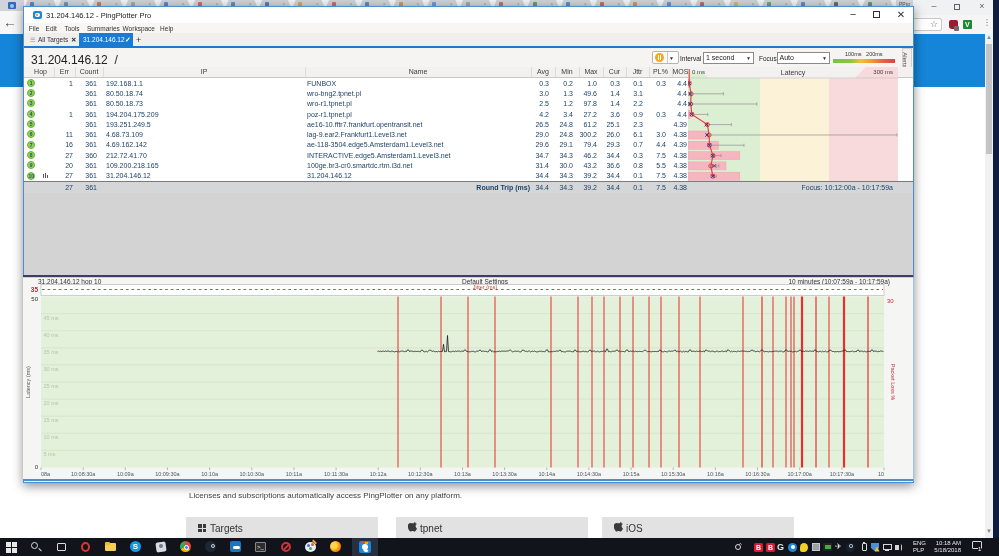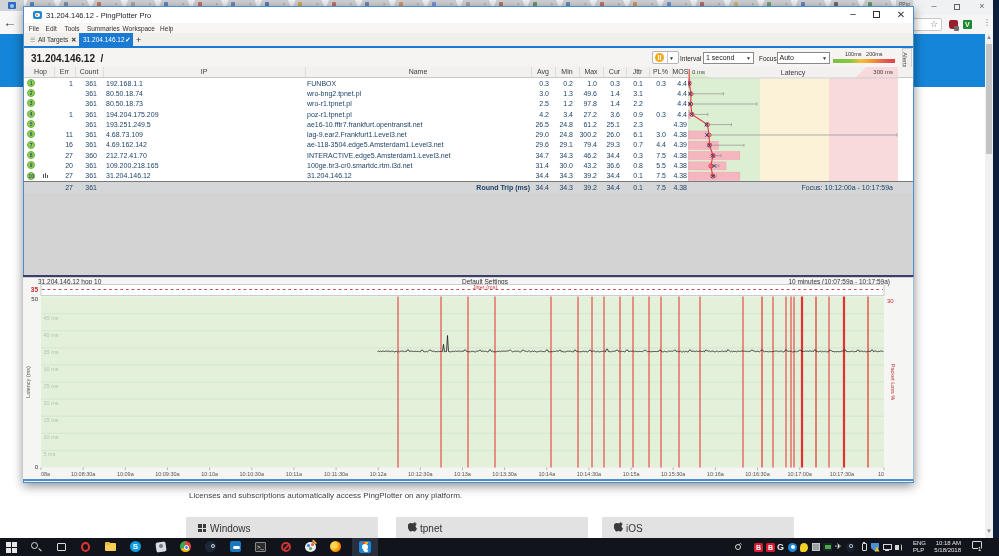--- a/index.html
+++ b/index.html
@@ -107,21 +107,21 @@
 <div class="abs" style="left:0;top:34px;width:993px;height:53px;background:#1485d8"></div>
 <div class="abs" style="left:0;top:87px;width:993px;height:451px;background:#ffffff"></div>
 <div class="t" style="left:189px;top:491px;font-size:8px;color:#444">Licenses and subscriptions automatically access PingPlotter on any platform.</div>
 <div class="abs" style="left:186px;top:517px;width:192px;height:21px;background:#e2e2e2"></div>
 <div class="abs" style="left:198px;top:524px;width:8px;height:8px;display:grid;grid-template-columns:3.8px 3.8px;grid-template-rows:3.8px 3.8px;gap:0.8px">
     <span style="background:#3a3a3a"></span>
     <span style="background:#3a3a3a"></span>
     <span style="background:#3a3a3a"></span>
     <span style="background:#3a3a3a"></span>
   </div>
-<div class="t" style="left:210px;top:523px;font-size:10px;color:#333">Windows</div>
+<div class="t" style="left:210px;top:523px;font-size:10px;color:#333">Targets</div>
 <div class="abs" style="left:396px;top:517px;width:192px;height:21px;background:#e2e2e2"></div>
 <svg class="abs" style="left:408px;top:522px" width="9" height="11" viewBox="0 0 9 11">
     <path d="M6.4 0c.1.7-.2 1.4-.6 1.9-.4.5-1.1.9-1.7.9C4 2.1 4.3 1.4 4.7 1 5.1.5 5.9.1 6.4 0zM8.5 8.1c-.3.8-.5 1.1-.9 1.8-.6.9-1.4 2-2.4 2-.9 0-1.1-.6-2.3-.6-1.2 0-1.5.6-2.4.6C-.4 11.9-1 10.9-1.6 10-3.2 7.5-3.4 4.5-2.4 2.9-1.7 1.8-.6 1.1.5 1.1c1.1 0 1.7.6 2.6.6.9 0 1.4-.6 2.6-.6.9 0 1.9.5 2.6 1.4-2.3 1.2-1.9 4.4.2 5.6z" transform="translate(2.2,0) scale(0.8)" fill="#3a3a3a"></path>
   </svg>
 <div class="t" style="left:420px;top:523px;font-size:10px;color:#333">tpnet</div>
 <div class="abs" style="left:602px;top:517px;width:192px;height:21px;background:#e2e2e2"></div>
 <svg class="abs" style="left:614px;top:522px" width="9" height="11" viewBox="0 0 9 11">
     <path d="M6.4 0c.1.7-.2 1.4-.6 1.9-.4.5-1.1.9-1.7.9C4 2.1 4.3 1.4 4.7 1 5.1.5 5.9.1 6.4 0zM8.5 8.1c-.3.8-.5 1.1-.9 1.8-.6.9-1.4 2-2.4 2-.9 0-1.1-.6-2.3-.6-1.2 0-1.5.6-2.4.6C-.4 11.9-1 10.9-1.6 10-3.2 7.5-3.4 4.5-2.4 2.9-1.7 1.8-.6 1.1.5 1.1c1.1 0 1.7.6 2.6.6.9 0 1.4-.6 2.6-.6.9 0 1.9.5 2.6 1.4-2.3 1.2-1.9 4.4.2 5.6z" transform="translate(2.2,0) scale(0.8)" fill="#3a3a3a"></path>
   </svg>
 <div class="t" style="left:626px;top:523px;font-size:10px;color:#333">iOS</div>
@@ -149,21 +149,21 @@
 <div class="abs" style="left:24px;top:33px;width:888.5px;height:13px;background:#f0efec"></div>
 <div class="t" style="left:30px;top:36px;font-size:6px;color:#888">☰</div>
 <div class="t" style="left:38px;top:36px;font-size:6.5px;color:#333">All Targets</div>
 <div class="t" style="left:71px;top:36px;font-size:6.5px;color:#333;font-weight:bold">✕</div>
 <div class="abs" style="left:79px;top:33px;width:54px;height:13px;background:#1b7ad2"></div>
 <div class="t" style="left:83px;top:36px;font-size:6.5px;color:#fff">31.204.146.12</div>
 <div class="t" style="left:125px;top:35.5px;font-size:7px;color:#fff;font-weight:bold">✓</div>
 <div class="t" style="left:136px;top:34.5px;font-size:9px;color:#333">+</div>
 <div class="abs" style="left:24px;top:46px;width:888.5px;height:2px;background:#1b7ad2"></div>
 <div class="abs" style="left:24px;top:48px;width:888.5px;height:18.5px;background:#f5f4f2"></div>
-<div class="t" style="left:31px;top:52.5px;font-size:10px;font-weight:bold;color:#222">31.204.146.12&nbsp; /</div>
+<div class="t" style="left:31px;top:52.5px;font-size:12px;font-weight:normal;color:#222">31.204.146.12&nbsp; /</div>
 <div class="abs" style="left:652px;top:51px;width:27px;height:13px;background:#fdfdfd;border:1px solid #b5b5b5;border-radius:2px"></div>
 <div class="abs" style="left:654.5px;top:52.8px;width:9.5px;height:9.5px;border-radius:50%;background:#f5a81c"></div>
 <div class="abs" style="left:657.7px;top:55.4px;width:1.2px;height:4.4px;background:#fff"></div>
 <div class="abs" style="left:660.3px;top:55.4px;width:1.2px;height:4.4px;background:#fff"></div>
 <div class="abs" style="left:666.5px;top:52px;width:0;height:11px;border-left:1px solid #ccc"></div>
 <div class="t" style="left:669px;top:54.5px;font-size:5px;color:#333">▼</div>
 <div class="t" style="left:680px;top:54.5px;font-size:6.5px;color:#222">Interval</div>
 <div class="abs" style="left:703px;top:51.5px;width:50.5px;height:12.5px;background:#fff;border:1px solid #8a8a8a"></div>
 <div class="t" style="left:706px;top:54.2px;font-size:7px;color:#222">1 second</div>
 <div class="t" style="left:746px;top:54.5px;font-size:5px;color:#333">▼</div>

